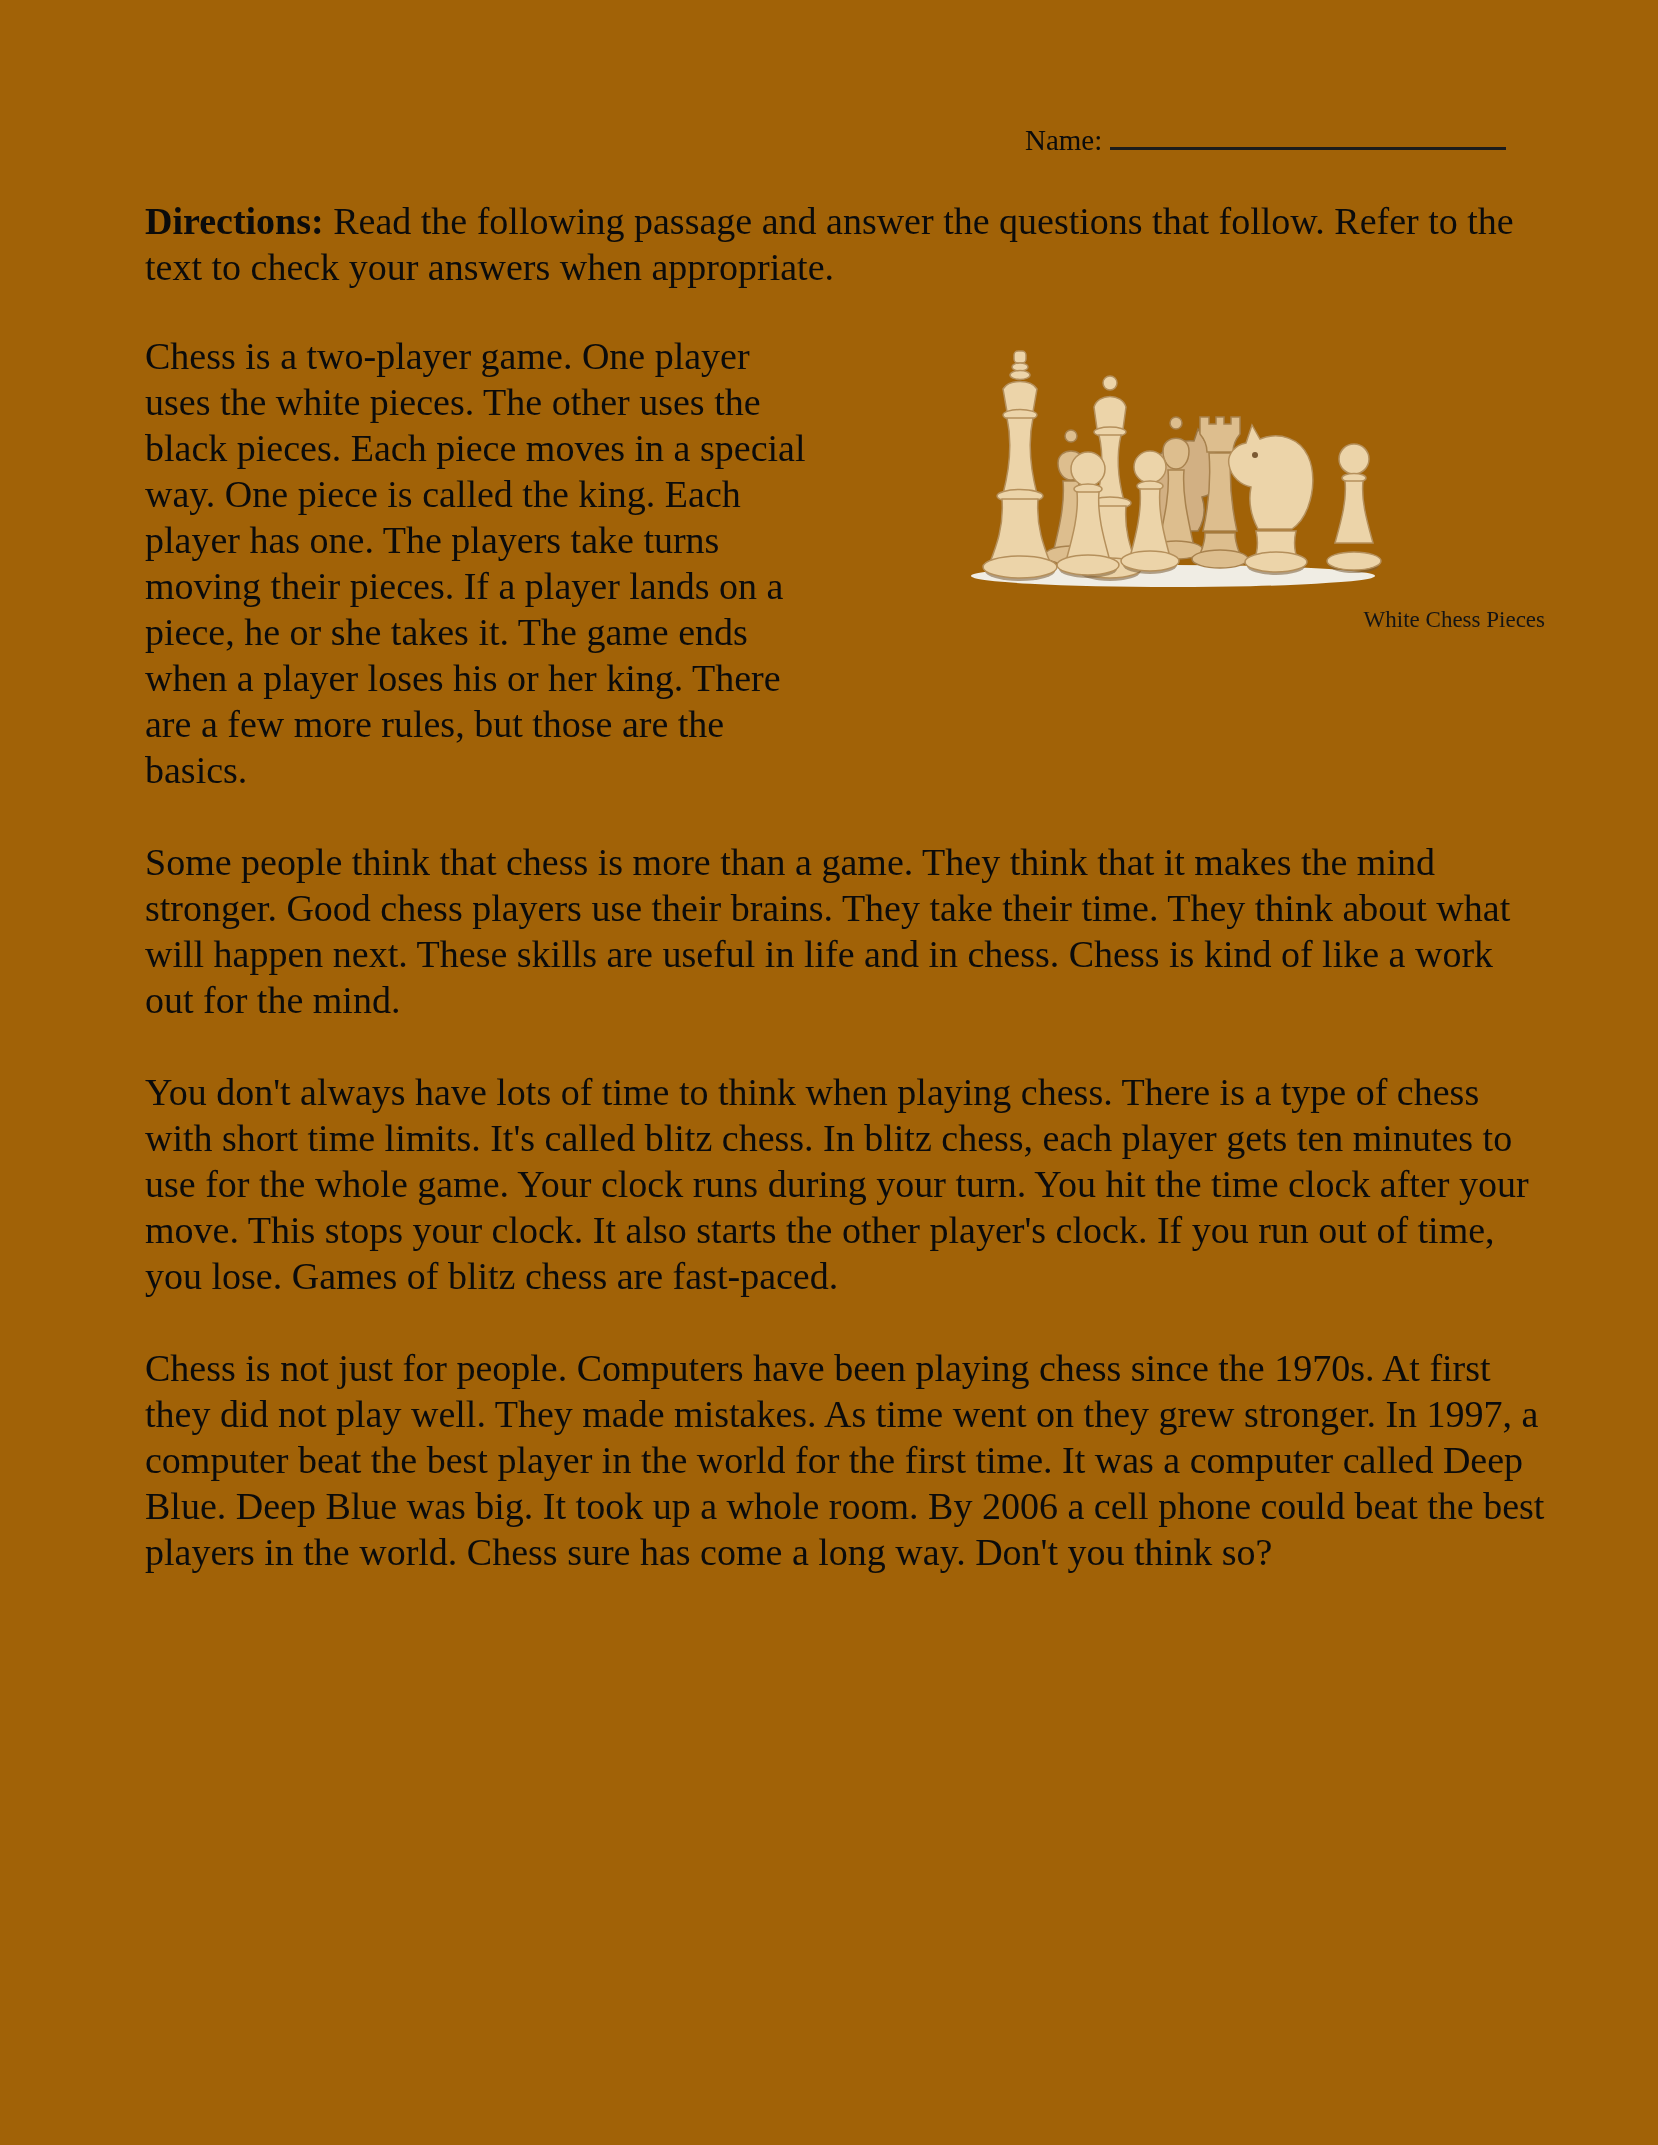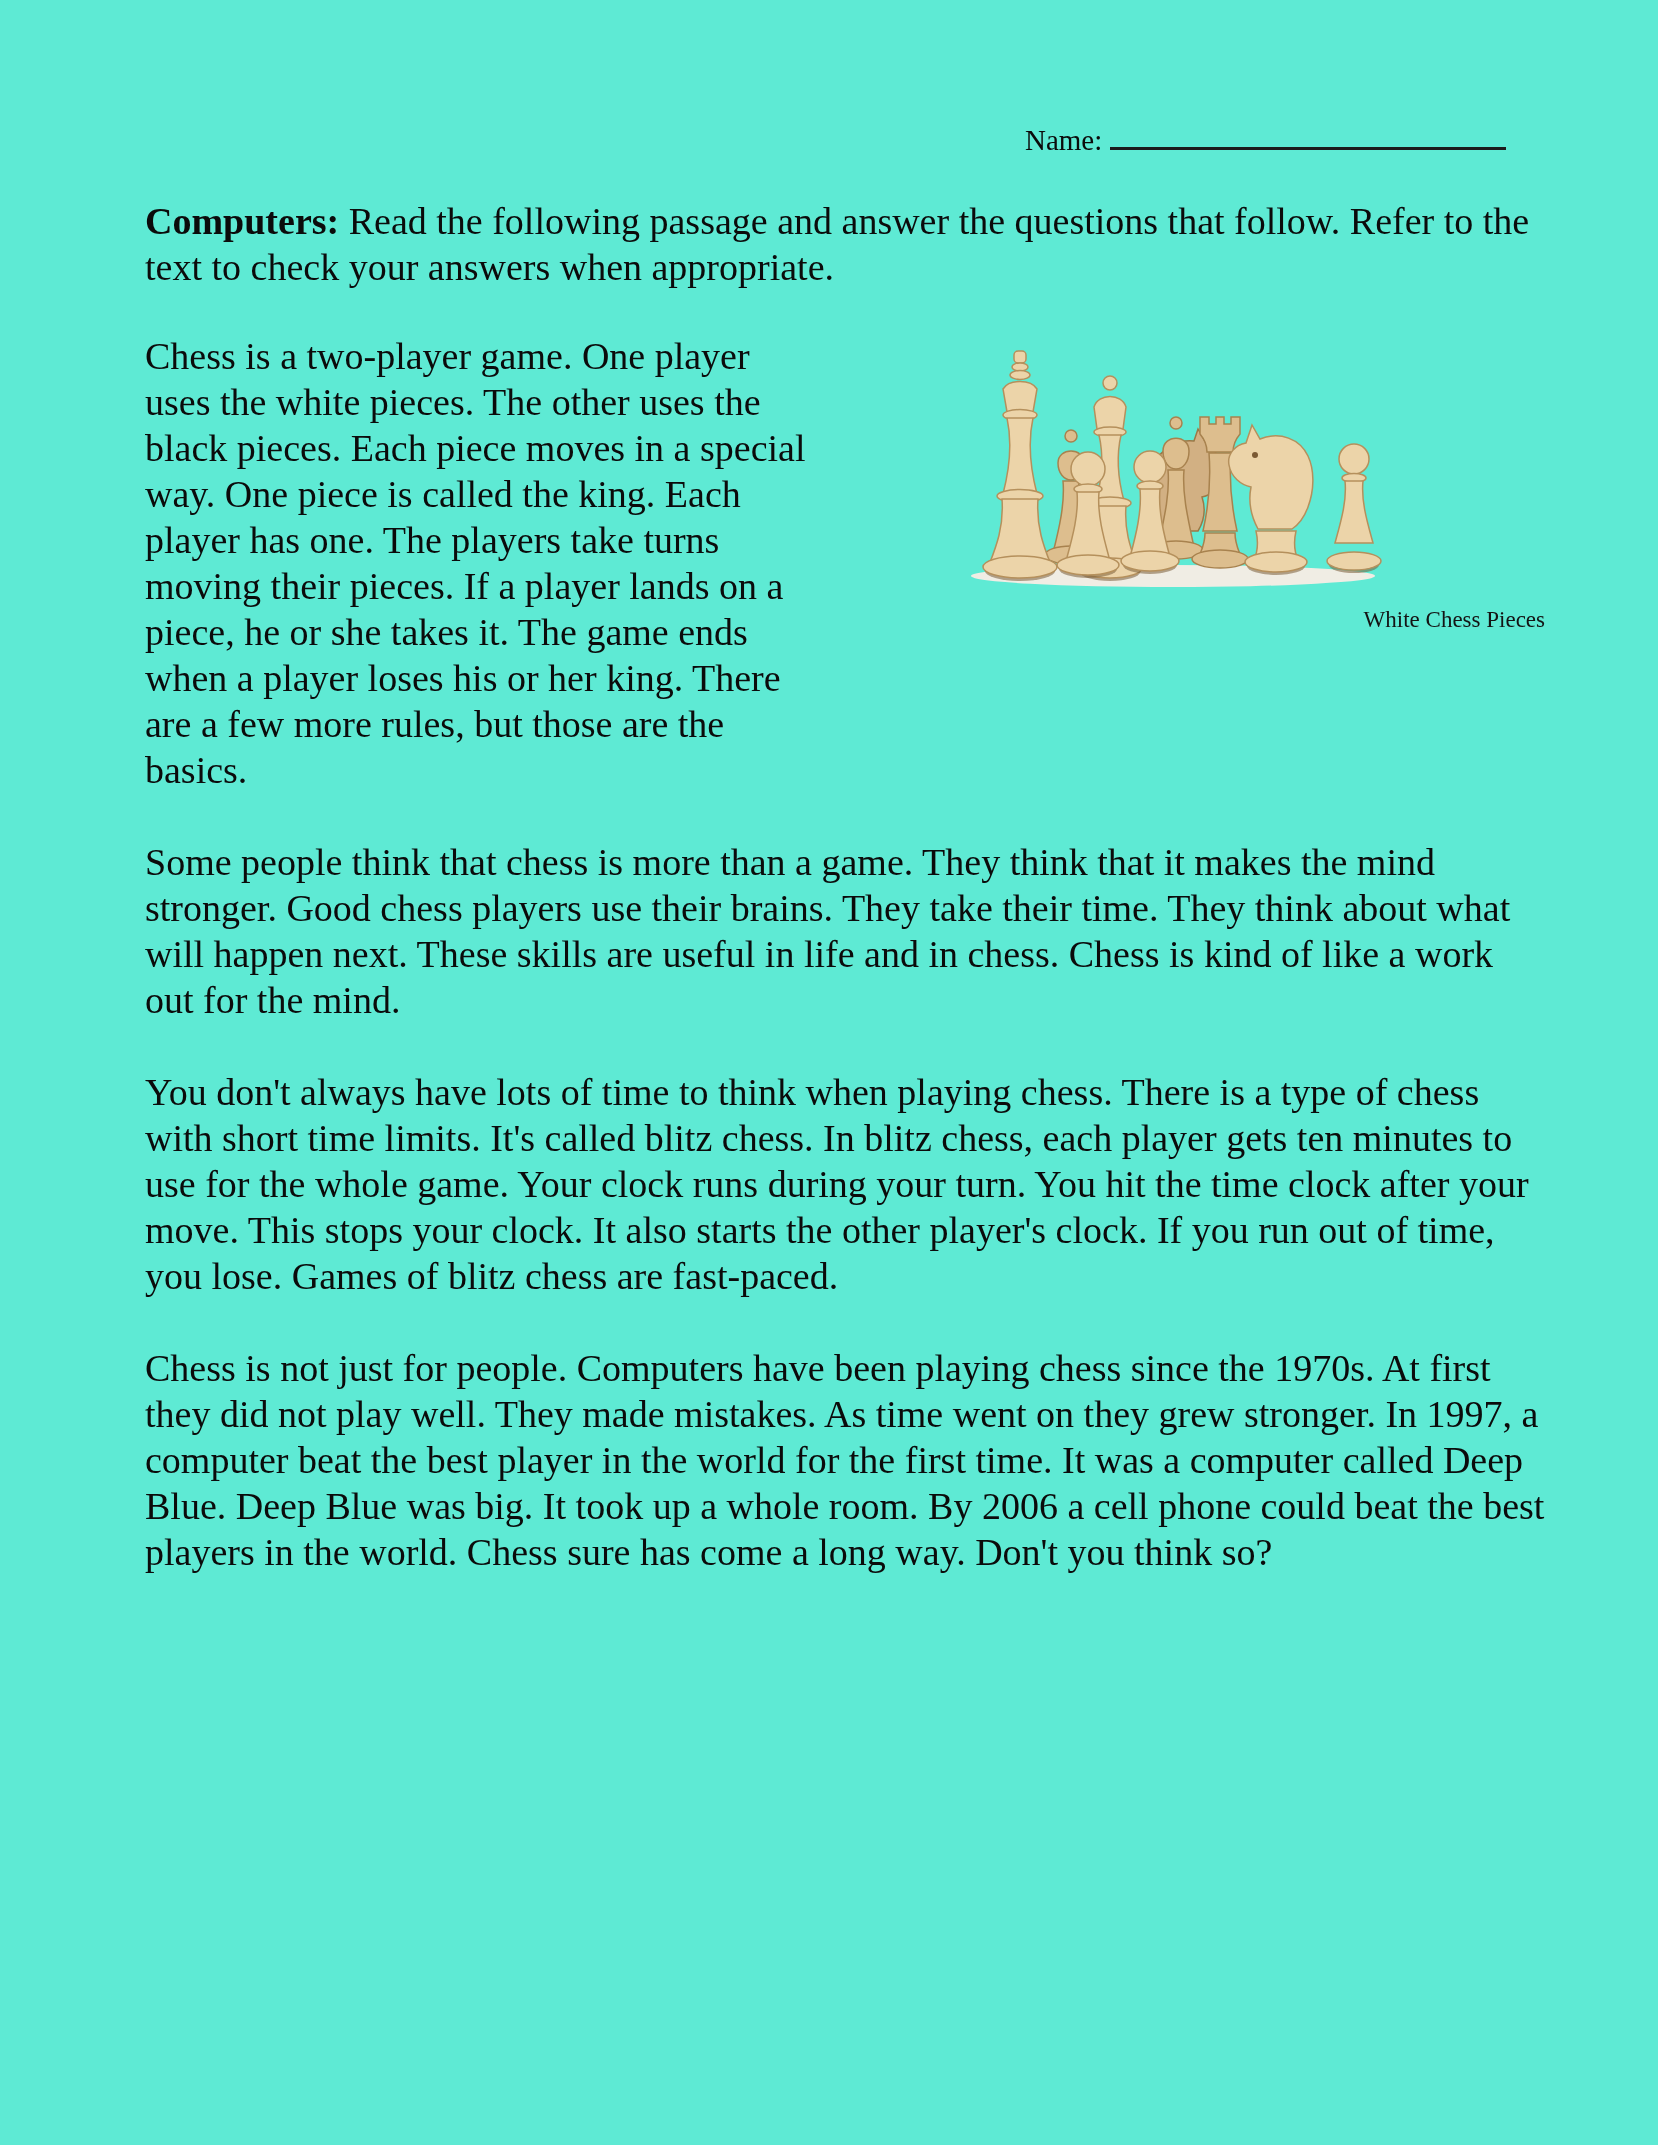--- a/index.html
+++ b/index.html
@@ -1,20 +1,20 @@
 <!DOCTYPE html>
 <html><head>
 <meta charset="utf-8">
 <style>
   html,body{margin:0;padding:0;background:#ffffff;}
   .page{
     position:relative;
     width:1658px;
     height:2145px;
-    background:#5eead4;
+    background:#a16207;
     font-family:"Liberation Serif","DejaVu Serif",serif;
     color:#0b0b0b;
     overflow:hidden;
   }
   
   .name-block{
     position:absolute;
     left:1025px;
     top:120px;
     font-size:29px;
@@ -77,21 +77,21 @@
 
 <div class="page">
 
   <div class="name-block">
     <span>Name:</span><span class="name-line"></span>
   </div>
 
   <div class="content">
 
 
-    <p class="directions"><span class="dir-label">Computers:</span>
+    <p class="directions"><span class="dir-label">Directions:</span>
       <span>Read the following passage and answer the questions that follow. Refer to the text to check your answers when appropriate.</span></p>
 
     <div class="passage">
 
       <div class="figure">
         <svg width="440" height="250" viewBox="0 0 440 250" xmlns="http://www.w3.org/2000/svg">
 
           <ellipse cx="215" cy="237" rx="202" ry="11" fill="#f0ede4"></ellipse>
 
           <g>

